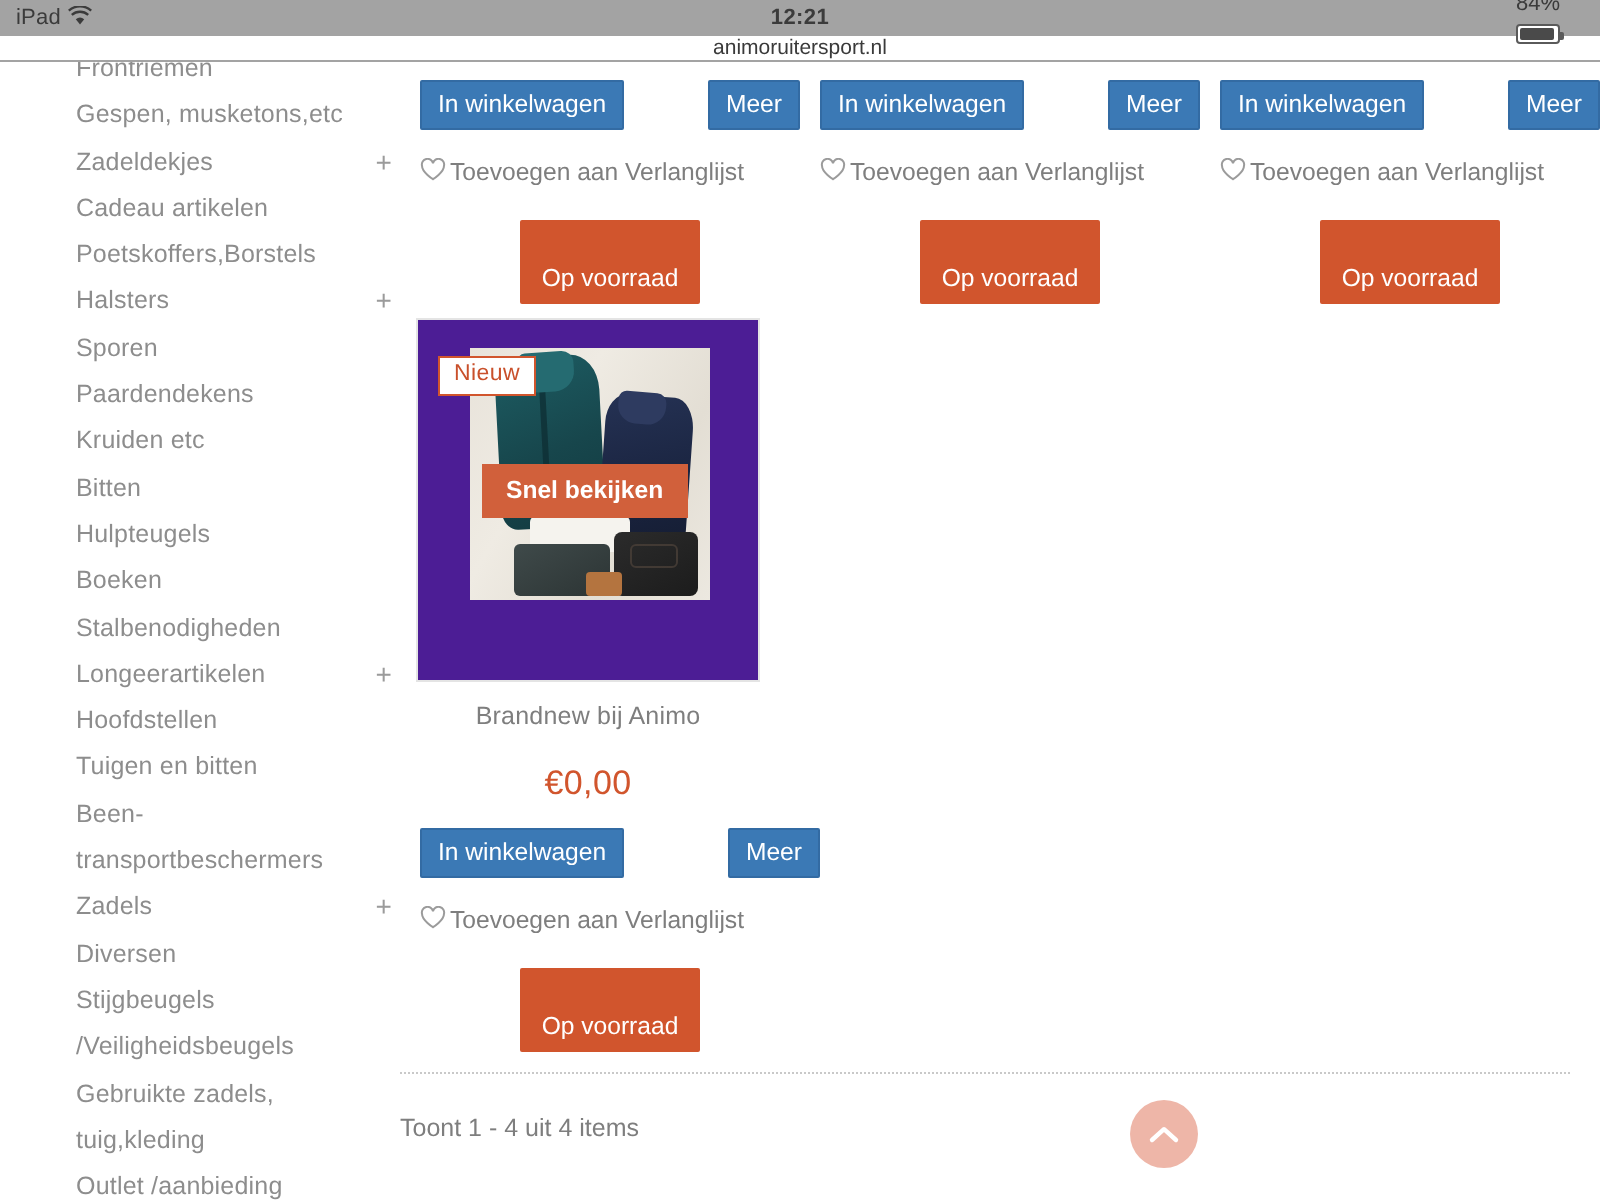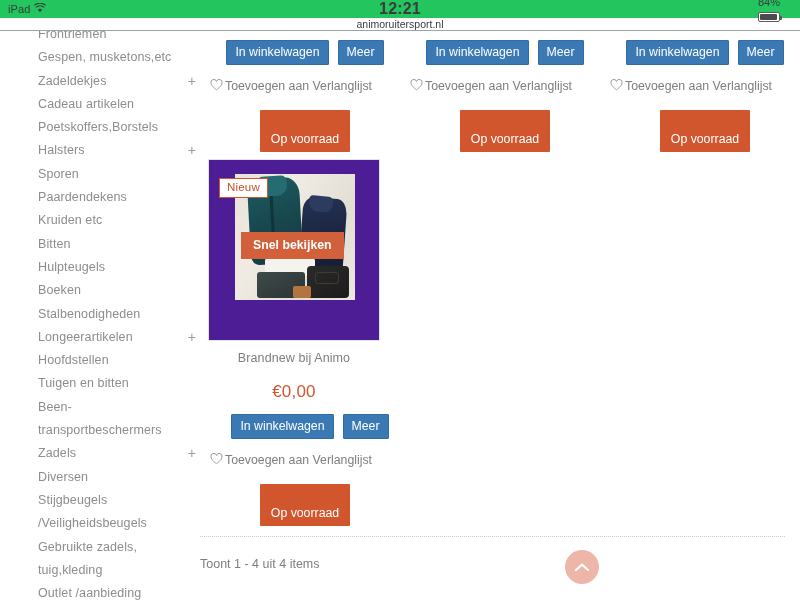--- a/index.html
+++ b/index.html
@@ -11,40 +11,40 @@
     background: #ffffff;
     font-family: "Liberation Sans", sans-serif;
   }
 
   
   .status-bar {
     position: absolute;
     top: 0; left: 0;
     width: 800px;
     height: 18px;
-    background: #22c55e;
+    background: #a3a3a3;
     display: flex;
     align-items: center;
     font-size: 11px;
     color: #3b3b3b;
   }
   .status-left {
     position: absolute;
     left: 8px;
     display: flex;
     align-items: center;
     gap: 4px;
   }
   .status-device { font-size: 11px; letter-spacing: 0.1px; }
   .wifi-icon { display: inline-block; line-height: 1; font-size: 11px; }
   .status-center {
     position: absolute;
     left: 0; width: 800px;
     text-align: center;
-    font-size: 16px;
+    font-size: 11px;
     font-weight: bold;
     letter-spacing: 0.2px;
   }
   .status-right {
     position: absolute;
     right: 20px;
     display: flex;
     align-items: center;
     gap: 4px;
     font-size: 11px;
@@ -139,21 +139,21 @@
   .col { width: 190px; margin-right: 0; }
   .col:nth-child(1) { margin-left: 14px; }
   .col:nth-child(2) { margin-left: 10px; }
   .col:nth-child(3) { margin-left: 10px; }
 
   .btn-row {
     display: flex;
     gap: 9px;
     margin-top: 9px;
     margin-bottom: 0;
-    justify-content: center;
+    justify-content: space-between;
   }
   .btn {
     background: #3b79b5;
     border: 1px solid #336ba3;
     color: #ffffff;
     font-size: 12.3px;
     padding: 4px 8px 5px 8px;
     line-height: 14px;
     white-space: nowrap;
     border-radius: 1px;

